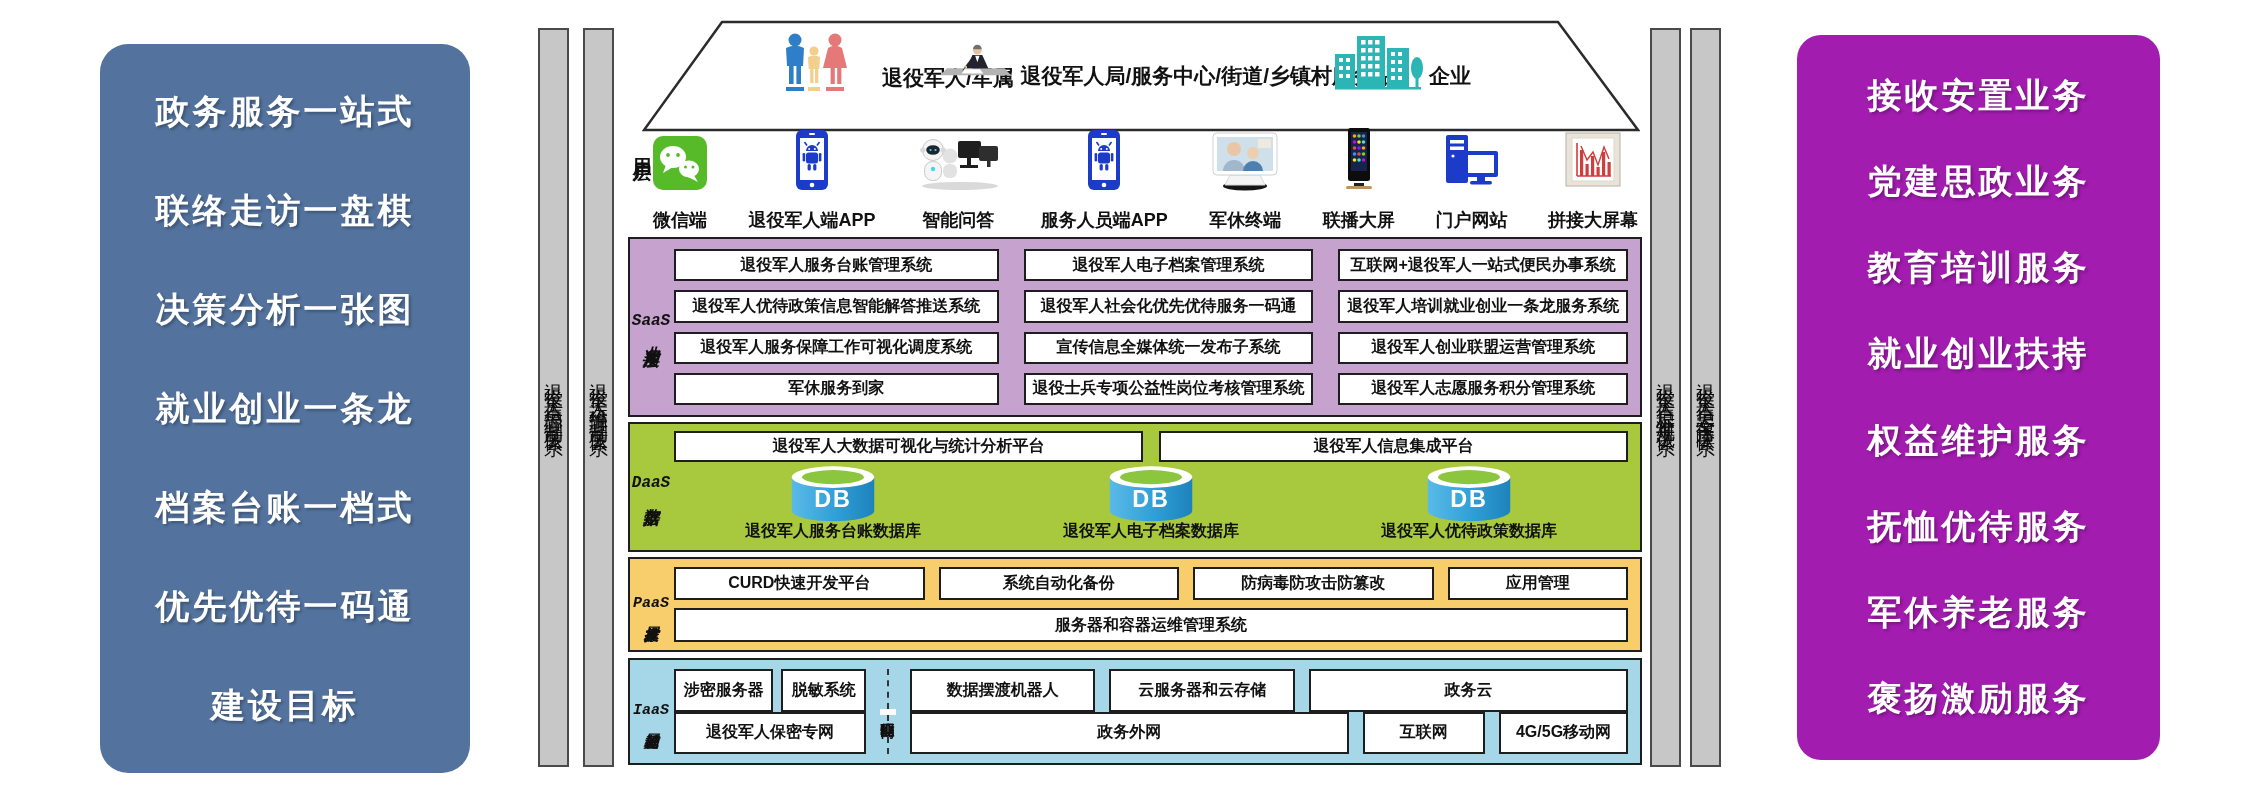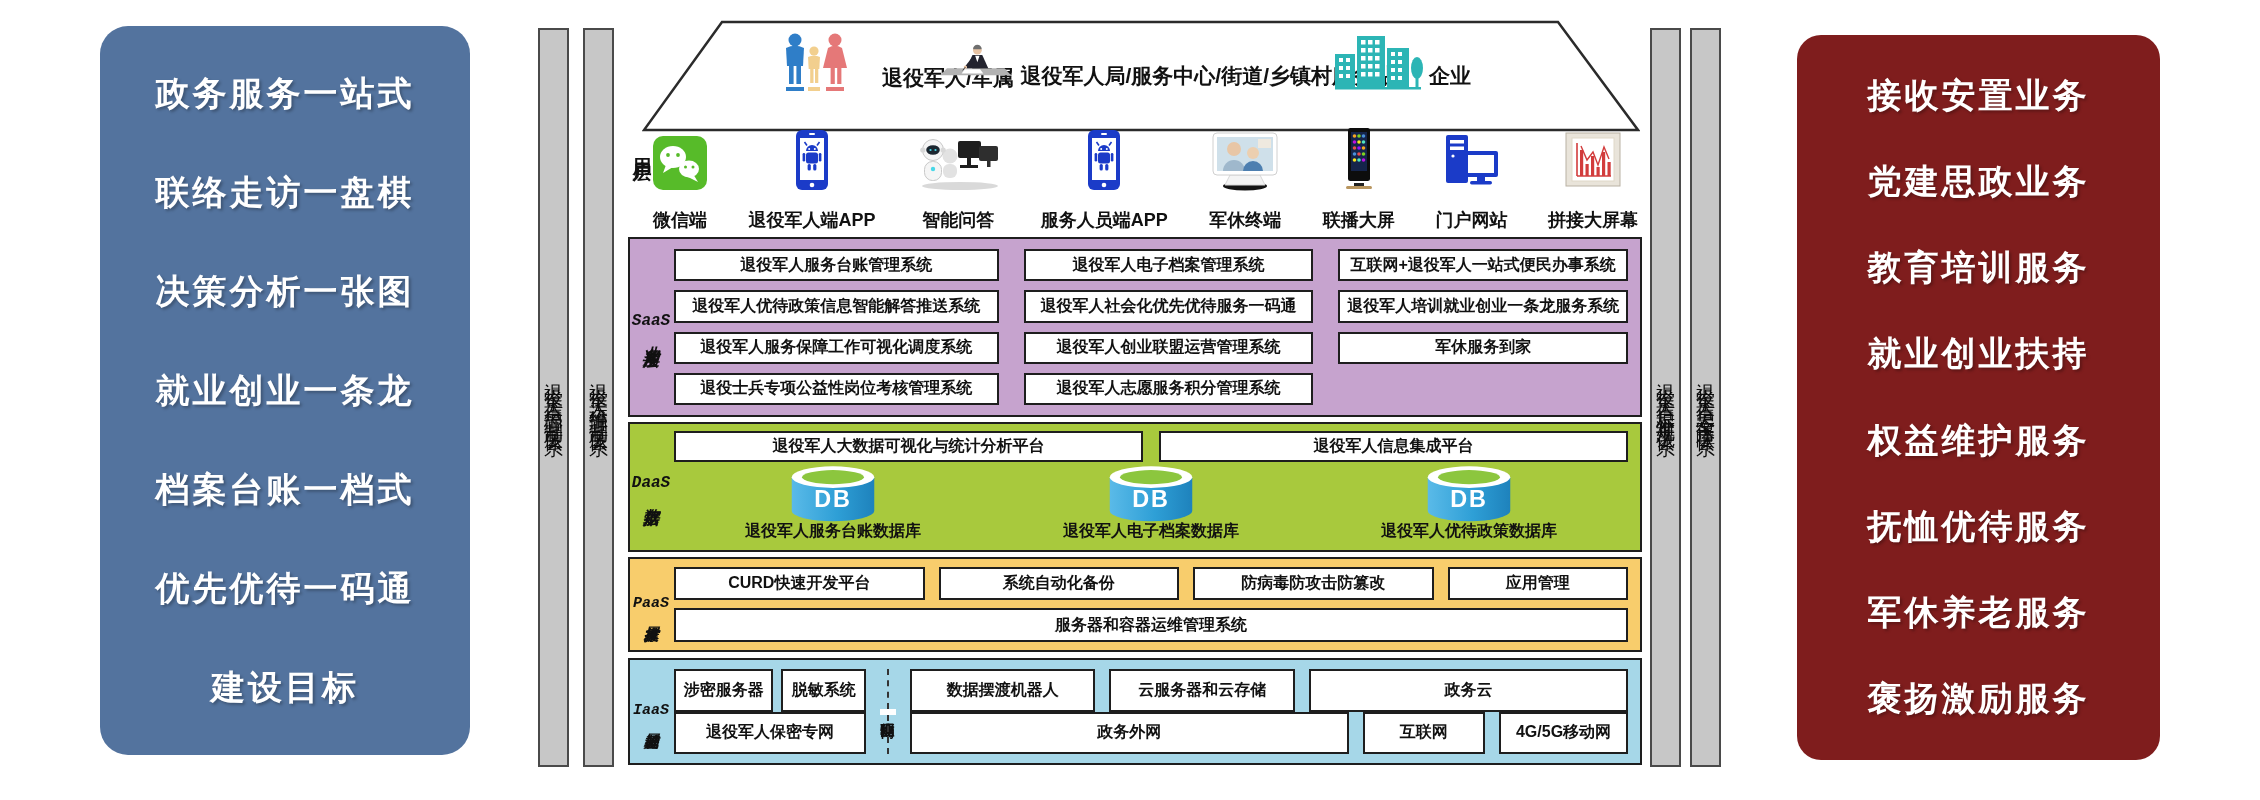--- a/index.html
+++ b/index.html
@@ -3,22 +3,22 @@
 <meta charset="utf-8">
 <style>
   html,body{margin:0;padding:0;background:#fff;}
   .canvas{position:relative;width:2260px;height:800px;background:#fff;overflow:hidden;
           font-family:"Liberation Sans","DejaVu Sans",sans-serif;color:#111;}
   
   .big-panel{position:absolute;border-radius:28px;display:flex;flex-direction:column;
              justify-content:space-around;align-items:center;padding:18px 0;box-sizing:border-box;}
   .big-panel .bp-item{color:#fff;font-weight:bold;font-size:34px;letter-spacing:3px;
                       text-shadow:2px 2px 3px rgba(0,0,0,.28);white-space:nowrap;}
-  .left-panel{left:100px;top:26px;width:370px;height:729px;background:#53739E;}
-  .right-panel{left:1797px;top:35px;width:363px;height:725px;background:#7f1d1d;border-radius:24px;}
+  .left-panel{left:100px;top:44px;width:370px;height:729px;background:#53739E;}
+  .right-panel{left:1797px;top:35px;width:363px;height:725px;background:#a21caf;border-radius:24px;}
   
   .pillar{position:absolute;top:28px;height:739px;width:31px;background:#C7C7C7;
           border:2px solid #4a4a4a;box-sizing:border-box;display:flex;align-items:center;justify-content:center;}
   .pillar .pv{writing-mode:vertical-rl;text-orientation:upright;font-size:19px;letter-spacing:5px;
               color:#0c0c0c;white-space:nowrap;}
   
   .trap{position:absolute;left:642px;top:20px;}
   .actor{position:absolute;display:flex;align-items:flex-end;gap:4px;}
   .actor .a-label{font-size:21px;font-weight:bold;white-space:nowrap;}
   
@@ -353,20 +353,21 @@
       <span class="layer-vert">业务应用层</span>
     </div>
     <div class="saas-grid">
       <div class="wbox">退役军人服务台账管理系统</div>
       <div class="wbox">退役军人电子档案管理系统</div>
       <div class="wbox">互联网+退役军人一站式便民办事系统</div>
       <div class="wbox">退役军人优待政策信息智能解答推送系统</div>
       <div class="wbox">退役军人社会化优先优待服务一码通</div>
       <div class="wbox">退役军人培训就业创业一条龙服务系统</div>
       <div class="wbox">退役军人服务保障工作可视化调度系统</div>
+      <div class="wbox">宣传信息全媒体统一发布子系统</div>
       <div class="wbox">退役军人创业联盟运营管理系统</div>
       <div class="wbox">军休服务到家</div>
       <div class="wbox">退役士兵专项公益性岗位考核管理系统</div>
       <div class="wbox">退役军人志愿服务积分管理系统</div>
     </div>
   </div>
 
   <div class="layer daas">
     <div class="layer-label">
       <span class="layer-tag">DaaS</span>

